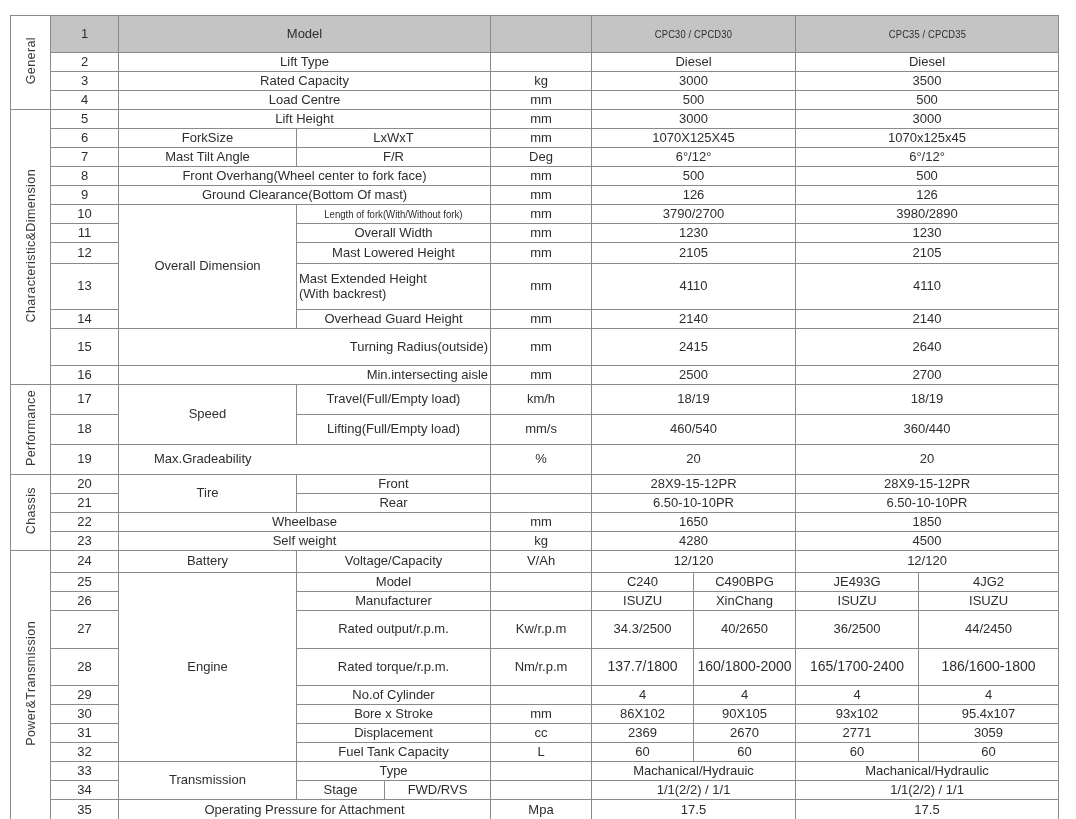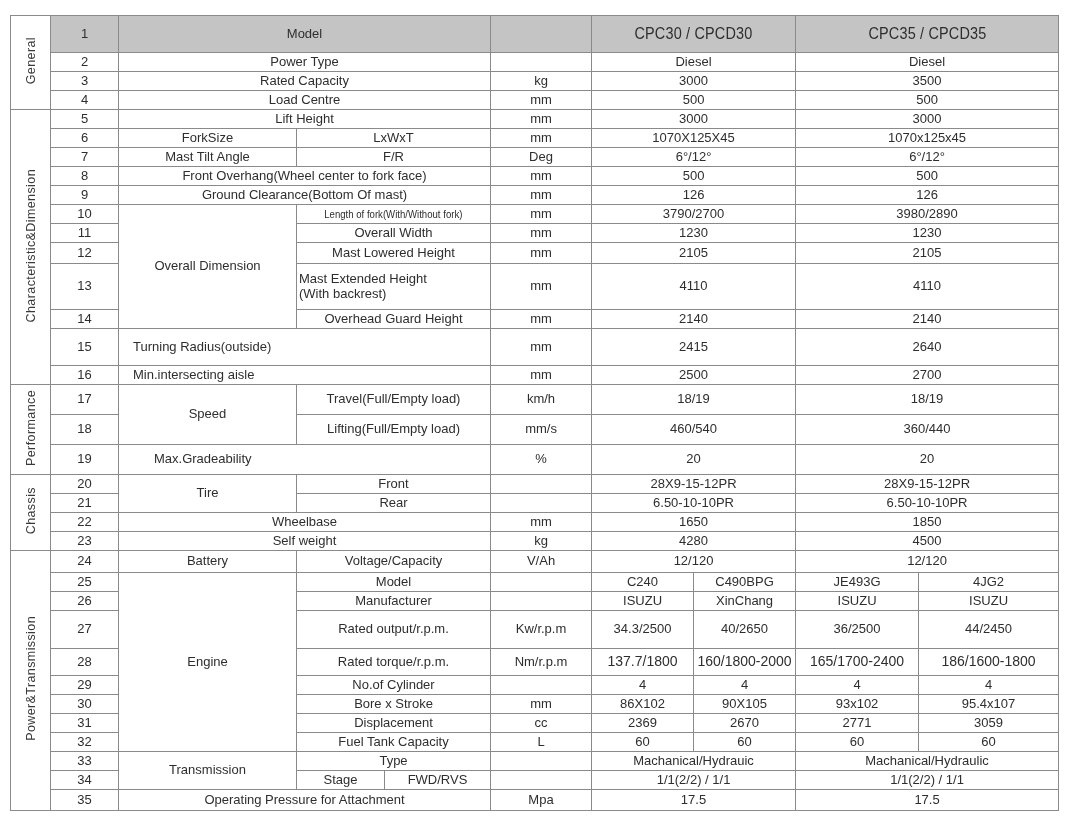--- a/index.html
+++ b/index.html
@@ -33,26 +33,26 @@
   }
   td.hdr{background:#c4c4c4;}
   td.cat{background:#fff;padding:0;}
   .vtext{
     display:inline-block;
     writing-mode:vertical-rl;
     transform:rotate(180deg);
     font-size:12.5px;letter-spacing:.4px;
     white-space:nowrap;color:#3a3a3a;
   }
-  td.left{text-align:left;padding-left:14px;}
+  td.left{text-align:right;padding-left:14px;}
   td.left3{text-align:left;padding-left:35px;}
   td.left13{text-align:left;padding-left:2px;white-space:pre-line;}
   td.sm{font-size:14px;}
   td.cond{font-size:11.3px;}
-  td.mh{font-size:17px;letter-spacing:.2px;}
+  td.mh{font-size:11px;letter-spacing:.2px;}
   .cx{display:inline-block;white-space:nowrap;transform:scaleX(.85);transform-origin:center;}
 </style>
 </head>
 <body>
 
 <div class="page">
   <table class="spec">
     <colgroup>
       <col class="c-cat">
         <col class="c-num">
@@ -69,21 +69,21 @@
         <tr style="height: 37px;">
           <td class="cat" rowspan="4"><div class="vtext">General</div></td>
           <td class="num hdr">1</td>
           <td colspan="3" class=" hdr">Model</td>
           <td class=" hdr"></td>
           <td colspan="2" class="mh hdr"><span class="cx">CPC30 / CPCD30</span></td>
           <td colspan="2" class="mh hdr"><span class="cx">CPC35 / CPCD35</span></td>
         </tr>
         <tr style="height: 19px;">
           <td class="num">2</td>
-          <td colspan="3" class="">Power Type</td>
+          <td colspan="3" class="">Lift Type</td>
           <td class=""></td>
           <td colspan="2" class="">Diesel</td>
           <td colspan="2" class="">Diesel</td>
         </tr>
         <tr style="height: 19px;">
           <td class="num">3</td>
           <td colspan="3" class="">Rated Capacity</td>
           <td class="">kg</td>
           <td colspan="2" class="">3000</td>
           <td colspan="2" class="">3500</td>
@@ -267,21 +267,21 @@
         </tr>
         <tr style="height: 38px;">
           <td class="num">27</td>
           <td colspan="2" class="">Rated output/r.p.m.</td>
           <td class="">Kw/r.p.m</td>
           <td class="">34.3/2500</td>
           <td class="">40/2650</td>
           <td class="">36/2500</td>
           <td class="">44/2450</td>
         </tr>
-        <tr style="height: 27px;">
+        <tr style="height: 37px;">
           <td class="num">28</td>
           <td colspan="2" class="">Rated torque/r.p.m.</td>
           <td class="">Nm/r.p.m</td>
           <td class="sm">137.7/1800</td>
           <td class="sm">160/1800-2000</td>
           <td class="sm">165/1700-2400</td>
           <td class="sm">186/1600-1800</td>
         </tr>
         <tr style="height: 19px;">
           <td class="num">29</td>

